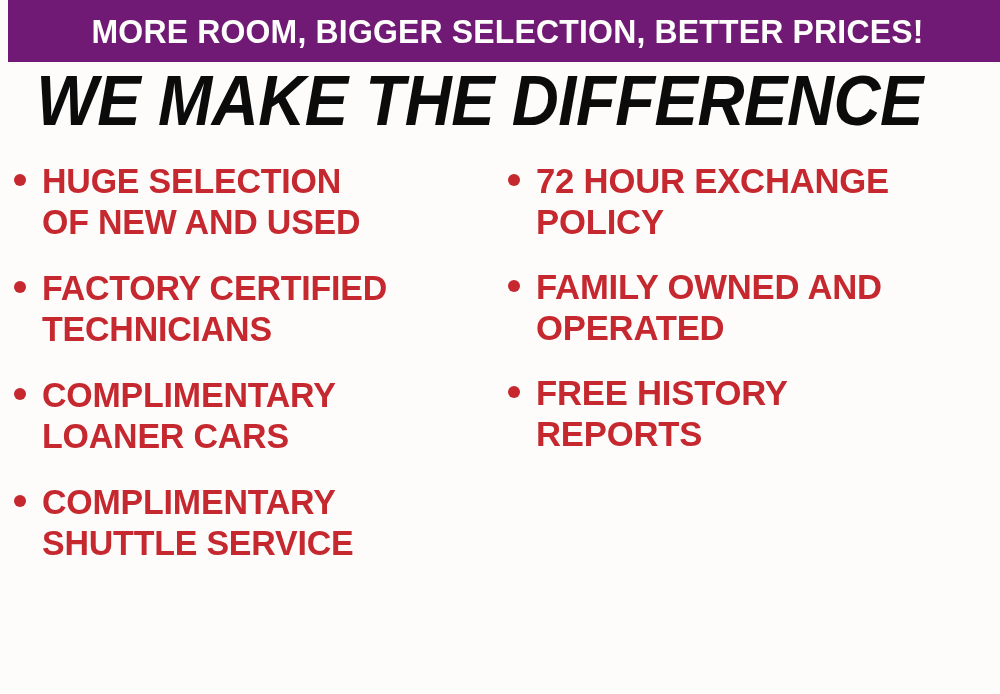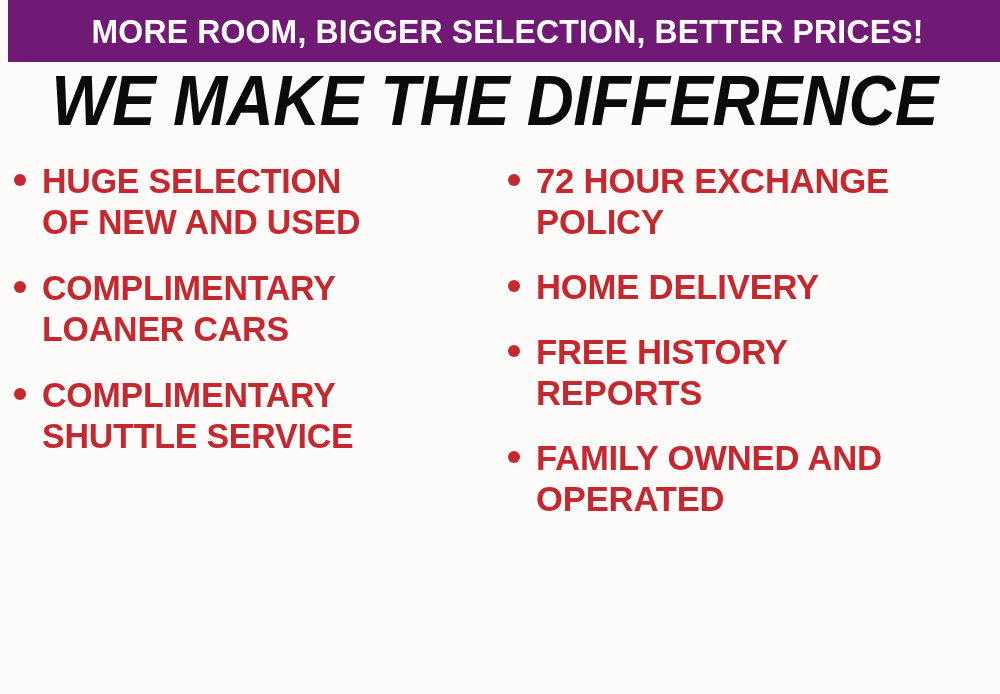--- a/index.html
+++ b/index.html
@@ -42,21 +42,20 @@
     white-space: nowrap;
   }
 
   
   .headline {
     position: absolute;
     left: 0;
     top: 66px;
     width: 960px;
     text-align: center;
-    padding-left: 15px;
   }
   .headline-text {
     display: inline-block;
     color: #0b0b0b;
     font-family: "Liberation Sans", sans-serif;
     font-weight: bold;
     font-style: italic;
     font-size: 70px;
     line-height: 70px;
     letter-spacing: -0.5px;
@@ -126,46 +125,47 @@
   <div class="columns">
 
     <div class="col col-left">
       <div class="bullet-item">
         <span class="bullet-dot"></span>
         <span class="bullet-label">HUGE SELECTION
 OF NEW AND USED</span>
       </div>
       <div class="bullet-item">
         <span class="bullet-dot"></span>
+        <span class="bullet-label">FACTORY CERTIFIED
+TECHNICIANS</span>
+      </div>
+      <div class="bullet-item">
+        <span class="bullet-dot"></span>
         <span class="bullet-label">COMPLIMENTARY
 LOANER CARS</span>
       </div>
       <div class="bullet-item">
         <span class="bullet-dot"></span>
         <span class="bullet-label">COMPLIMENTARY
 SHUTTLE SERVICE</span>
       </div>
     </div>
 
     <div class="col col-right">
       <div class="bullet-item">
         <span class="bullet-dot"></span>
         <span class="bullet-label">72 HOUR EXCHANGE
 POLICY</span>
       </div>
       <div class="bullet-item">
         <span class="bullet-dot"></span>
-        <span class="bullet-label">HOME DELIVERY</span>
+        <span class="bullet-label">FAMILY OWNED AND
+OPERATED</span>
       </div>
       <div class="bullet-item">
         <span class="bullet-dot"></span>
         <span class="bullet-label">FREE HISTORY
 REPORTS</span>
-      </div>
-      <div class="bullet-item">
-        <span class="bullet-dot"></span>
-        <span class="bullet-label">FAMILY OWNED AND
-OPERATED</span>
       </div>
     </div>
 
   </div>
 </div>
 
 </body></html>

